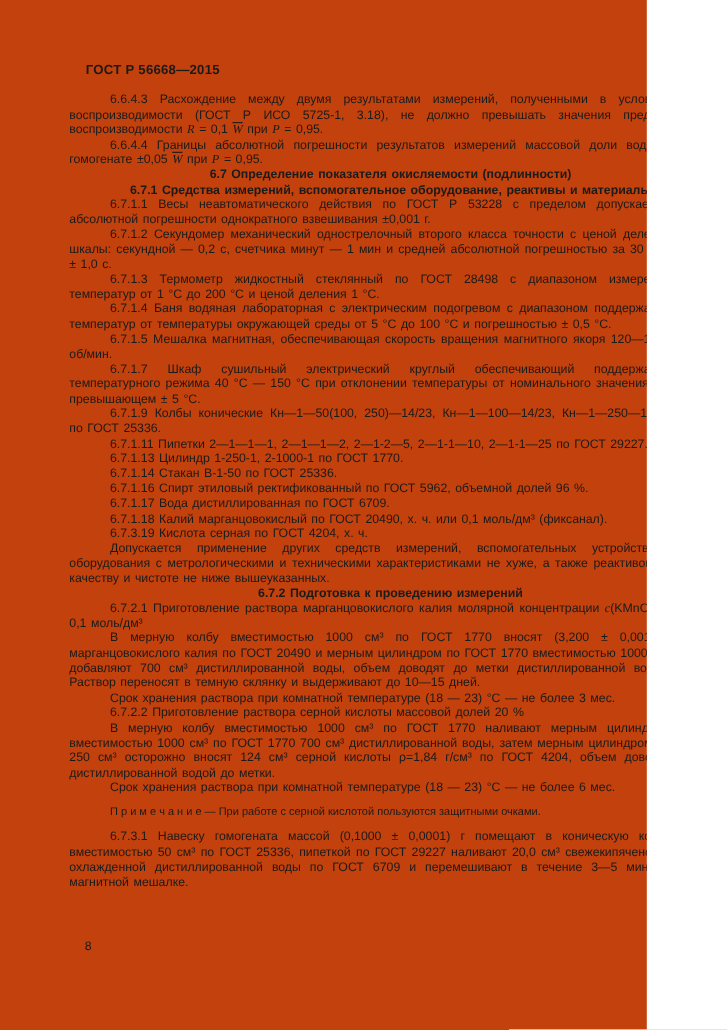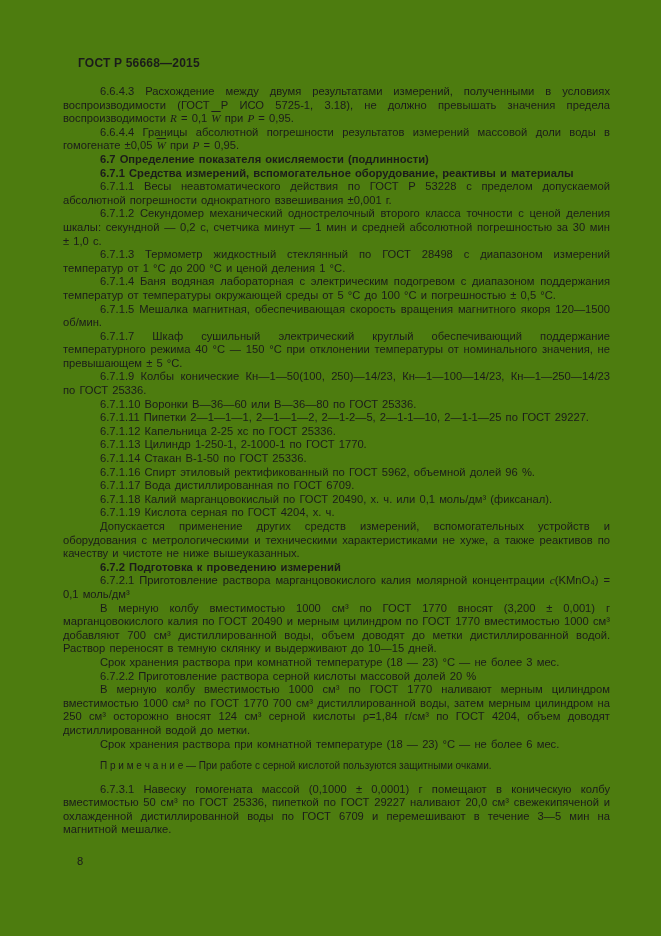--- a/index.html
+++ b/index.html
@@ -2,23 +2,23 @@
 <html lang="ru"><head>
 <meta charset="utf-8">
 <style>
   html, body {
     margin: 0;
     padding: 0;
     background: #ffffff;
   }
   .page {
     position: relative;
-    width: 661px;
+    width: 588px;
     height: 936px;
-    background: #4d7c0f;
+    background: #c2410c;
     overflow: hidden;
     font-family: "Liberation Sans", "DejaVu Sans", sans-serif;
     color: #1b1b1b;
   }
   .content {
     padding: 56px 51px 0 63px;
     width: 547px;
   }
   .doc-header {
     font-size: 12px;
@@ -31,21 +31,21 @@
   .para {
     margin: 0;
     font-size: 11.2px;
     line-height: 13.6px;
     text-align: justify;
     text-indent: 37px;
     word-spacing: 1px;
   }
   .para.bold {
     font-weight: bold;
-    text-align: left;
+    text-align: center;
   }
   .v { font-style: italic; font-family: "Liberation Serif", "DejaVu Serif", serif; }
   .ov { text-decoration: overline; }
   .note {
     margin: 9px 0 10px 0;
     font-size: 10px;
     line-height: 12.5px;
     text-indent: 37px;
     text-align: justify;
   }
@@ -70,29 +70,27 @@
 
     <p class="para bold">6.7 Определение показателя окисляемости (подлинности)</p>
     <p class="para bold">6.7.1 Средства измерений, вспомогательное оборудование, реактивы и материалы</p>
     <p class="para">6.7.1.1 Весы неавтоматического действия по ГОСТ Р 53228 с пределом допускаемой абсолютной погрешности однократного взвешивания ±0,001 г.</p>
     <p class="para">6.7.1.2 Секундомер механический однострелочный второго класса точности с ценой деления шкалы: секундной — 0,2 с, счетчика минут — 1 мин  и средней абсолютной погрешностью за 30 мин ± 1,0 с.</p>
     <p class="para">6.7.1.3 Термометр жидкостный стеклянный по ГОСТ 28498 с диапазоном измерений температур от 1 °С до 200 °С и ценой деления 1 °С.</p>
     <p class="para">6.7.1.4 Баня водяная лабораторная с электрическим подогревом  с диапазоном поддержания температур от температуры окружающей среды от 5 °С до 100 °С и погрешностью ± 0,5 °С.</p>
     <p class="para">6.7.1.5 Мешалка магнитная, обеспечивающая скорость вращения магнитного якоря 120—1500 об/мин.</p>
     <p class="para">6.7.1.7 Шкаф сушильный электрический круглый обеспечивающий поддержание температурного режима 40 °С — 150 °С при отклонении температуры от номинального значения, не превышающем ± 5 °С.</p>
     <p class="para">6.7.1.9 Колбы конические Кн—1—50(100, 250)—14/23, Кн—1—100—14/23, Кн—1—250—14/23 по ГОСТ 25336.</p>
-    <p class="para">6.7.1.10 Воронки В—36—60 или В—36—80 по ГОСТ 25336.</p>
     <p class="para">6.7.1.11 Пипетки 2—1—1—1, 2—1—1—2, 2—1-2—5, 2—1-1—10, 2—1-1—25 по ГОСТ 29227.</p>
-    <p class="para">6.7.1.12 Капельница 2-25 хс по ГОСТ 25336.</p>
     <p class="para">6.7.1.13 Цилиндр 1-250-1, 2-1000-1 по ГОСТ 1770.</p>
     <p class="para">6.7.1.14 Стакан В-1-50 по ГОСТ 25336.</p>
     <p class="para">6.7.1.16 Спирт этиловый ректификованный по ГОСТ 5962, объемной долей  96 %.</p>
     <p class="para">6.7.1.17 Вода дистиллированная по ГОСТ 6709.</p>
     <p class="para">6.7.1.18 Калий марганцовокислый по ГОСТ 20490, х. ч. или 0,1 моль/дм³ (фиксанал).</p>
-    <p class="para">6.7.1.19 Кислота серная по ГОСТ 4204, х. ч.</p>
+    <p class="para">6.7.3.19 Кислота серная по ГОСТ 4204, х. ч.</p>
     <p class="para">Допускается применение других средств измерений, вспомогательных устройств и оборудования с метрологическими и  техническими характеристиками не хуже, а также реактивов по качеству и чистоте не ниже вышеуказанных.</p>
     <p class="para bold">6.7.2 Подготовка к проведению измерений</p>
 
     <p class="para"><span>6.7.2.1 Приготовление раствора марганцовокислого калия молярной концентрации </span><span class="v">c</span><span>(KMnO₄) = 0,1 моль/дм³</span></p>
 
     <p class="para">В мерную колбу вместимостью 1000 см³ по ГОСТ 1770 вносят (3,200 ± 0,001) г марганцовокислого калия по ГОСТ 20490 и мерным цилиндром по ГОСТ 1770 вместимостью 1000 см³ добавляют 700 см³ дистиллированной воды, объем доводят до метки дистиллированной водой. Раствор переносят в темную склянку и выдерживают до 10—15 дней.</p>
     <p class="para">Срок хранения раствора при комнатной температуре (18 — 23) °С — не более 3 мес.</p>
     <p class="para">6.7.2.2 Приготовление раствора серной кислоты массовой долей 20 %</p>
     <p class="para">В мерную колбу вместимостью 1000 см³ по ГОСТ 1770 наливают мерным цилиндром вместимостью 1000 см³ по ГОСТ 1770 700 см³ дистиллированной воды, затем  мерным цилиндром на 250 см³ осторожно вносят 124 см³ серной кислоты ρ=1,84 г/см³ по ГОСТ 4204,  объем доводят дистиллированной водой до метки.</p>
     <p class="para">Срок хранения раствора при комнатной температуре (18 — 23) °С — не более 6 мес.</p>

